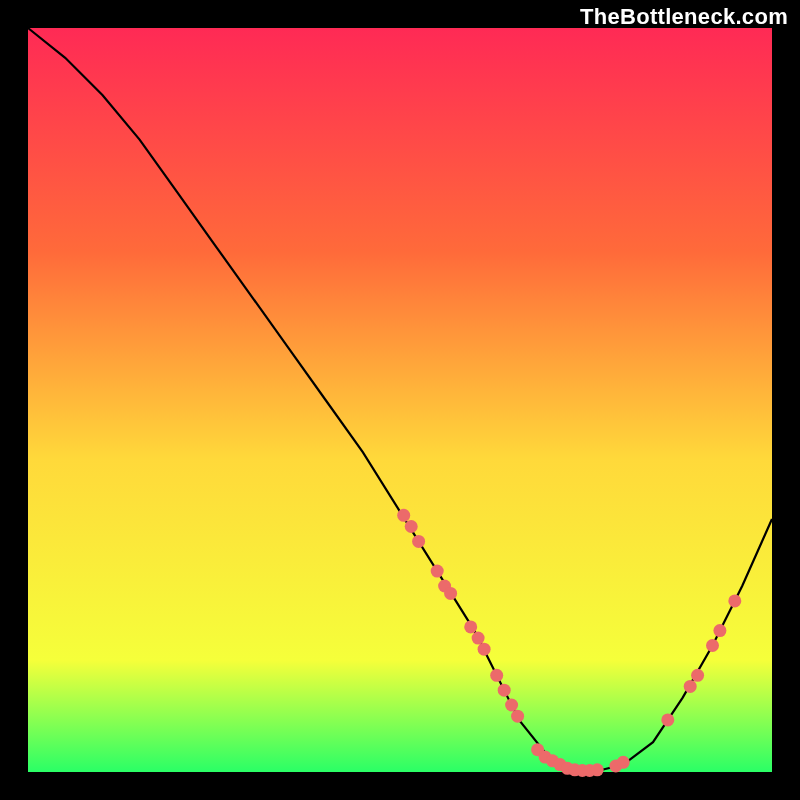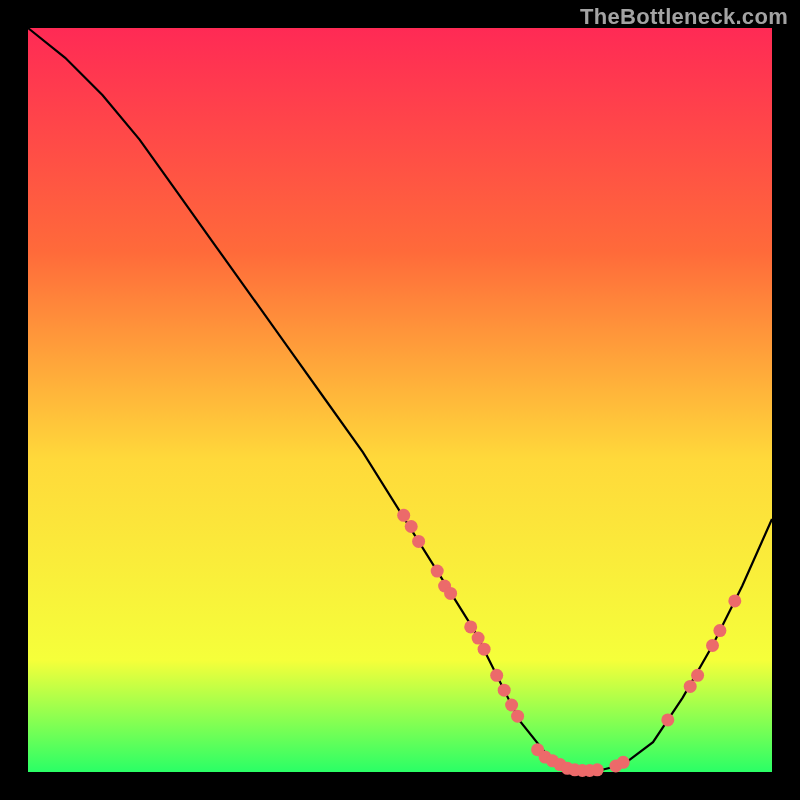--- a/index.html
+++ b/index.html
@@ -15,21 +15,21 @@
     width: 800px;
     height: 800px;
   }
   .watermark {
     position: absolute;
     top: 4px;
     right: 12px;
     font-family: Arial, Helvetica, sans-serif;
     font-size: 22px;
     font-weight: bold;
-    color: #a3a3a3;
+    color: #ffffff;
     letter-spacing: 0.3px;
     z-index: 5;
   }
   svg.plot {
     position: absolute;
     left: 0;
     top: 0;
     width: 800px;
     height: 800px;
     display: block;

